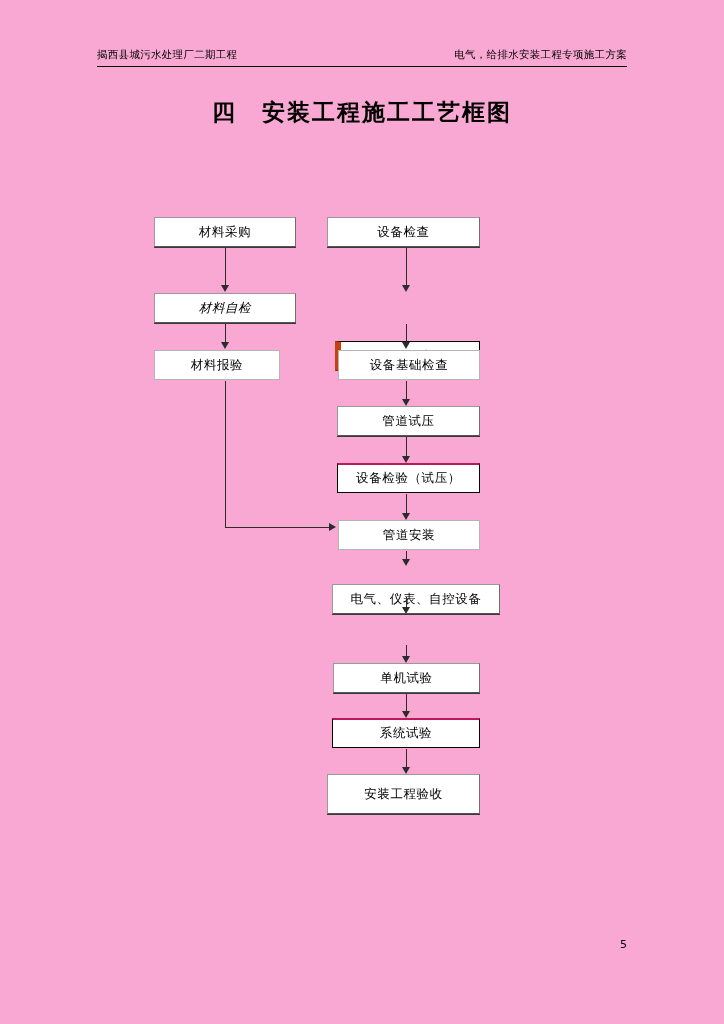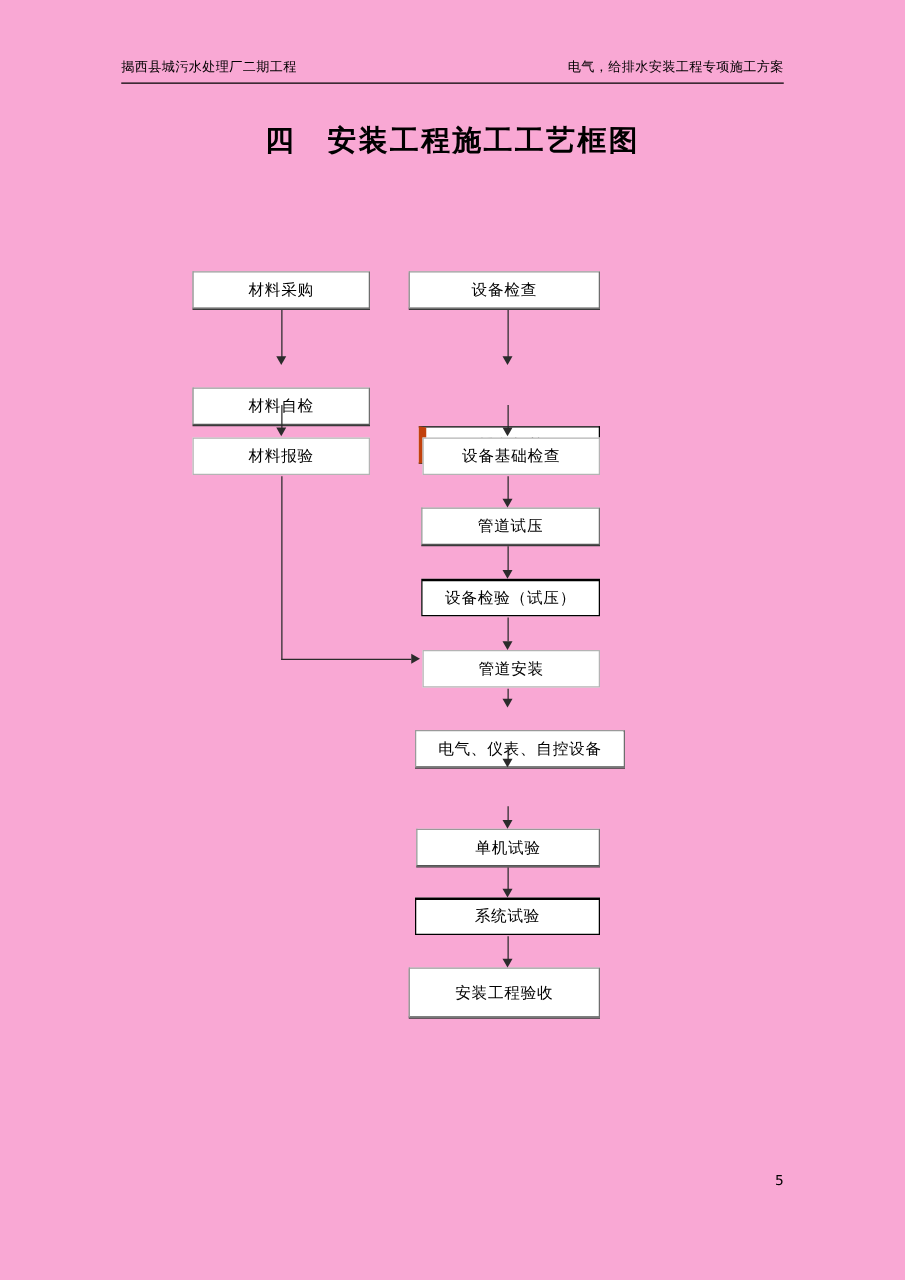--- a/index.html
+++ b/index.html
@@ -83,21 +83,21 @@
   }
   
   .node.shade {
     border-top-color: #9a9a9a;
     border-left-color: #9a9a9a;
     border-right-color: #6e6e6e;
     border-bottom-color: #555555;
     box-shadow: 0 1px 0 0 #3a3a3a;
   }
   .node.heavy-top {
-    border-top: 2px solid #000000;
+    border-top: 2px solid #be185d;
   }
   .node.heavy-left {
     border-left: 6px solid #c2410c;
     margin-top: 48px;
   }
   .node.light {
     border-color: #b4b4b4;
     box-shadow: none;
   }
 
@@ -150,25 +150,25 @@
   <div id="header-rule"></div>
 
   <div id="doc-title">四　安装工程施工工艺框图</div>
 
   <div id="chart">
 
     <div class="node shade" style="left:154px; top:217px; width:142px; height:30px;">
       <span>材料采购</span>
     </div>
 
-    <div class="node shade" style="left:154px; top:310px; width:142px; height:30px;">
+    <div class="node shade" style="left:154px; top:293px; width:142px; height:30px;font-style:italic;">
       <span>材料自检</span>
     </div>
 
-    <div class="node light" style="left:154px; top:350px; width:142px; height:30px;">
+    <div class="node light" style="left:154px; top:350px; width:126px; height:30px;">
       <span>材料报验</span>
     </div>
 
     <div class="node shade" style="left:327px; top:217px; width:153px; height:30px;">
       <span>设备检查</span>
     </div>
 
     <div class="node heavy-left" style="left:335px; top:293px; width:145px; height:30px;">
       <span>设备报检</span>
     </div>

